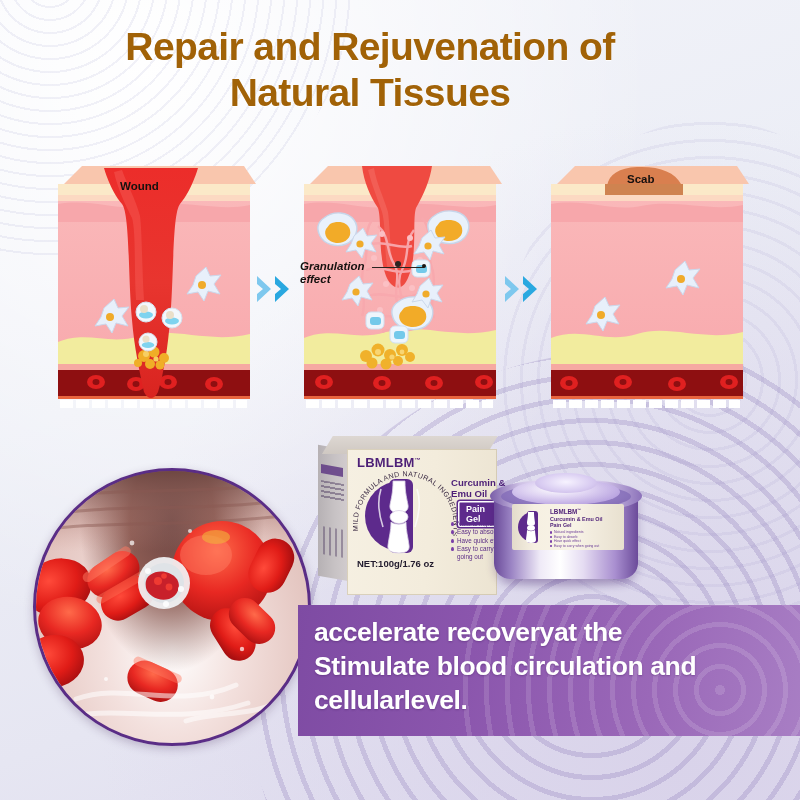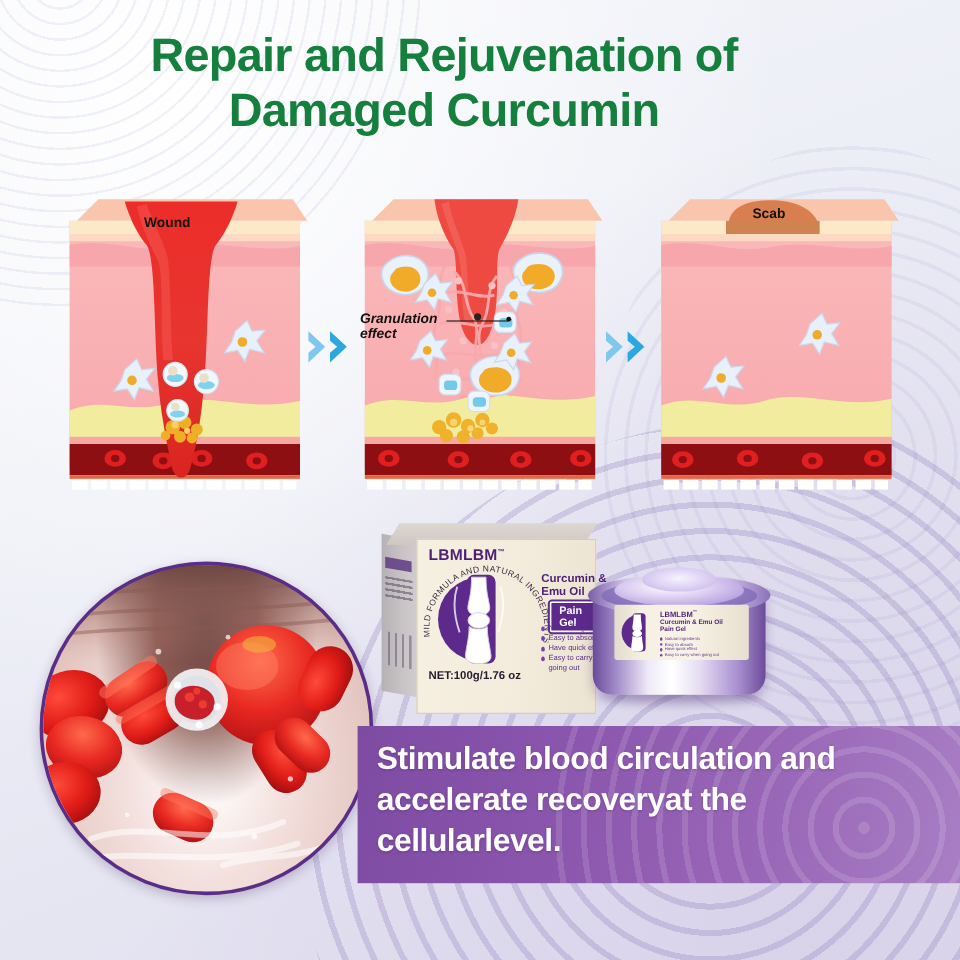--- a/index.html
+++ b/index.html
@@ -32,21 +32,21 @@
   }
   .wave-r{position:absolute;right:-120px;top:120px;width:420px;height:520px;
     border-radius:50%;
     background:repeating-radial-gradient(circle at 50% 50%,
       rgba(140,130,190,0.10) 0px,rgba(140,130,190,0.10) 3px,
       rgba(255,255,255,0) 3px,rgba(255,255,255,0) 17px);
   }
 
   
   .heading{position:absolute;left:0;top:24px;width:740px;text-align:center;
-    color:#15803d;font-weight:bold;font-size:39px;line-height:46px;
+    color:#a16207;font-weight:bold;font-size:39px;line-height:46px;
     letter-spacing:-0.6px;
     text-shadow:0 1px 0 rgba(255,255,255,0.9);
   }
   .heading .l2{display:block;}
 
   
   .panels{position:absolute;left:0;top:160px;width:716px;height:262px;padding-left:28px;}
   .panel{position:absolute;top:0;width:212px;height:250px;}
   .panel.p1{left:48px;}
   .panel.p2{left:294px;font-style:italic;}
@@ -181,21 +181,21 @@
 
 <div id="stage">
 
   <div class="bg-base"></div>
   <div class="wave-tl"></div>
   <div class="wave-r"></div>
   <div class="wave-br"></div>
 
   <div class="heading">
     <span>Repair and Rejuvenation of</span>
-    <span class="l2">Damaged Curcumin</span>
+    <span class="l2">Natural Tissues</span>
   </div>
 
   <div class="panels">
 
     <div class="panel p1">
       <div class="skin">
         <svg width="212" height="250" viewBox="0 0 212 250">
           <defs>
             <linearGradient id="epi1" x1="0" y1="0" x2="0" y2="1">
               <stop offset="0" stop-color="#fbc7b4"></stop>
@@ -598,22 +598,22 @@
           <circle cx="176" cy="226" r="2.4"></circle>
         </g>
         <ellipse cx="180" cy="66" rx="14" ry="7" fill="#f2b23a" opacity=".6"></ellipse>
       </svg>
     </div>
   </div>
 
   <div class="caption">
     <div class="cwaves"></div>
     <div class="caption-text">
+      <div>accelerate recoveryat the</div>
       <div>Stimulate blood circulation and</div>
-      <div>accelerate recoveryat the</div>
       <div>cellularlevel.</div>
     </div>
   </div>
 
   <div class="product">
 
     <div class="box">
       <div class="box-side"></div>
       <div class="box-side-band"></div>
       <div class="box-side-t1"></div>

